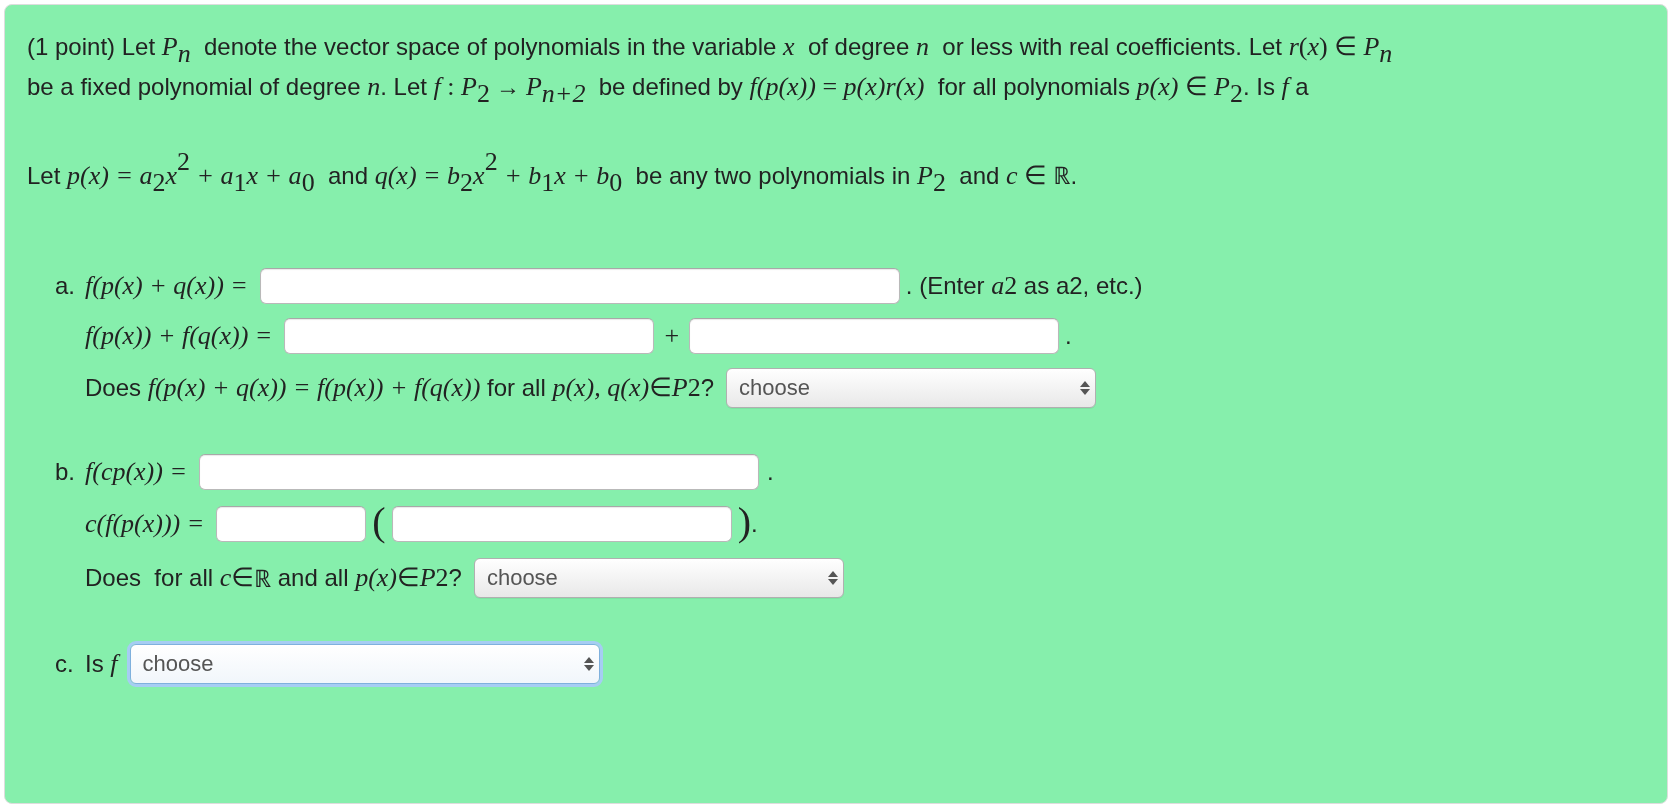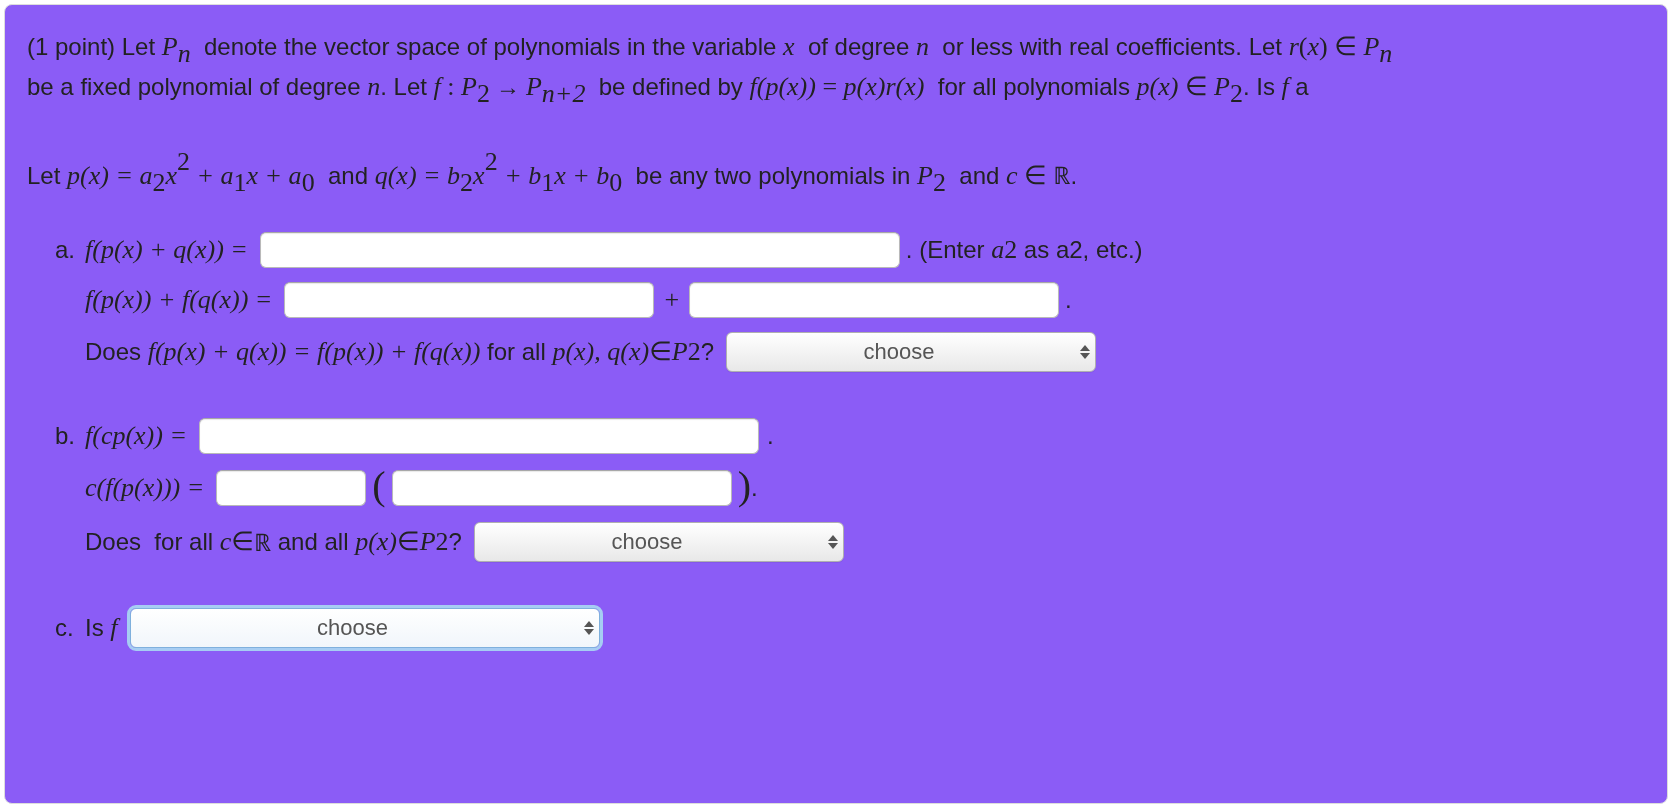--- a/index.html
+++ b/index.html
@@ -10,36 +10,36 @@
   body {
     width: 1672px;
     height: 808px;
     box-sizing: border-box;
   }
   .wrapper {
     box-sizing: border-box;
     margin: 4px;
     width: 1664px;
     height: 800px;
-    background: #8b5cf6;
+    background: #86efac;
     border: 1px solid #ddd;
     border-radius: 8px;
     padding: 22px 22px 0 22px;
     font-family: Arial, Helvetica, sans-serif;
     font-size: 24px;
     color: #222;
     position: relative;
   }
   .prose {
     line-height: 1.55;
     margin-bottom: 48px;
   }
   .prose2 {
     line-height: 1.55;
-    margin-bottom: 36px;
+    margin-bottom: 72px;
   }
   .mi { font-family: "Times New Roman", Times, serif; font-style: italic; font-size: 26px; }
   .mn { font-family: "Times New Roman", Times, serif; font-style: normal; font-size: 26px; }
   .cal { font-family: "Times New Roman", Times, serif; font-style: italic; font-size: 26px; }
   .bb { font-family: "Times New Roman", Times, serif; font-style: normal; }
   sub, sup { font-size: 0.68em; line-height: 0; }
   sub { vertical-align: -0.25em; }
   sup { vertical-align: 0.55em; }
   .arrow { font-family: "Times New Roman", Times, serif; }
   .parts { padding-left: 28px; }
@@ -80,21 +80,20 @@
     border: 1px solid #b0b0b0;
     border-radius: 6px;
     background: linear-gradient(#ffffff, #e8e8e8);
     box-shadow: 0 1px 0 rgba(0,0,0,0.05);
     font-size: 22px;
     color: #555;
     padding: 4px 36px 4px 12px;
     box-sizing: border-box;
     vertical-align: middle;
     position: relative;
-    text-align: center;
   }
   .sel.focus {
     outline: 3px solid #a6cdf3;
     outline-offset: 0;
     border-color: #7fb0dd;
     background: linear-gradient(#ffffff, #f1f6fb);
   }
   .sel-wrap {
     position: relative;
     display: inline-block;

